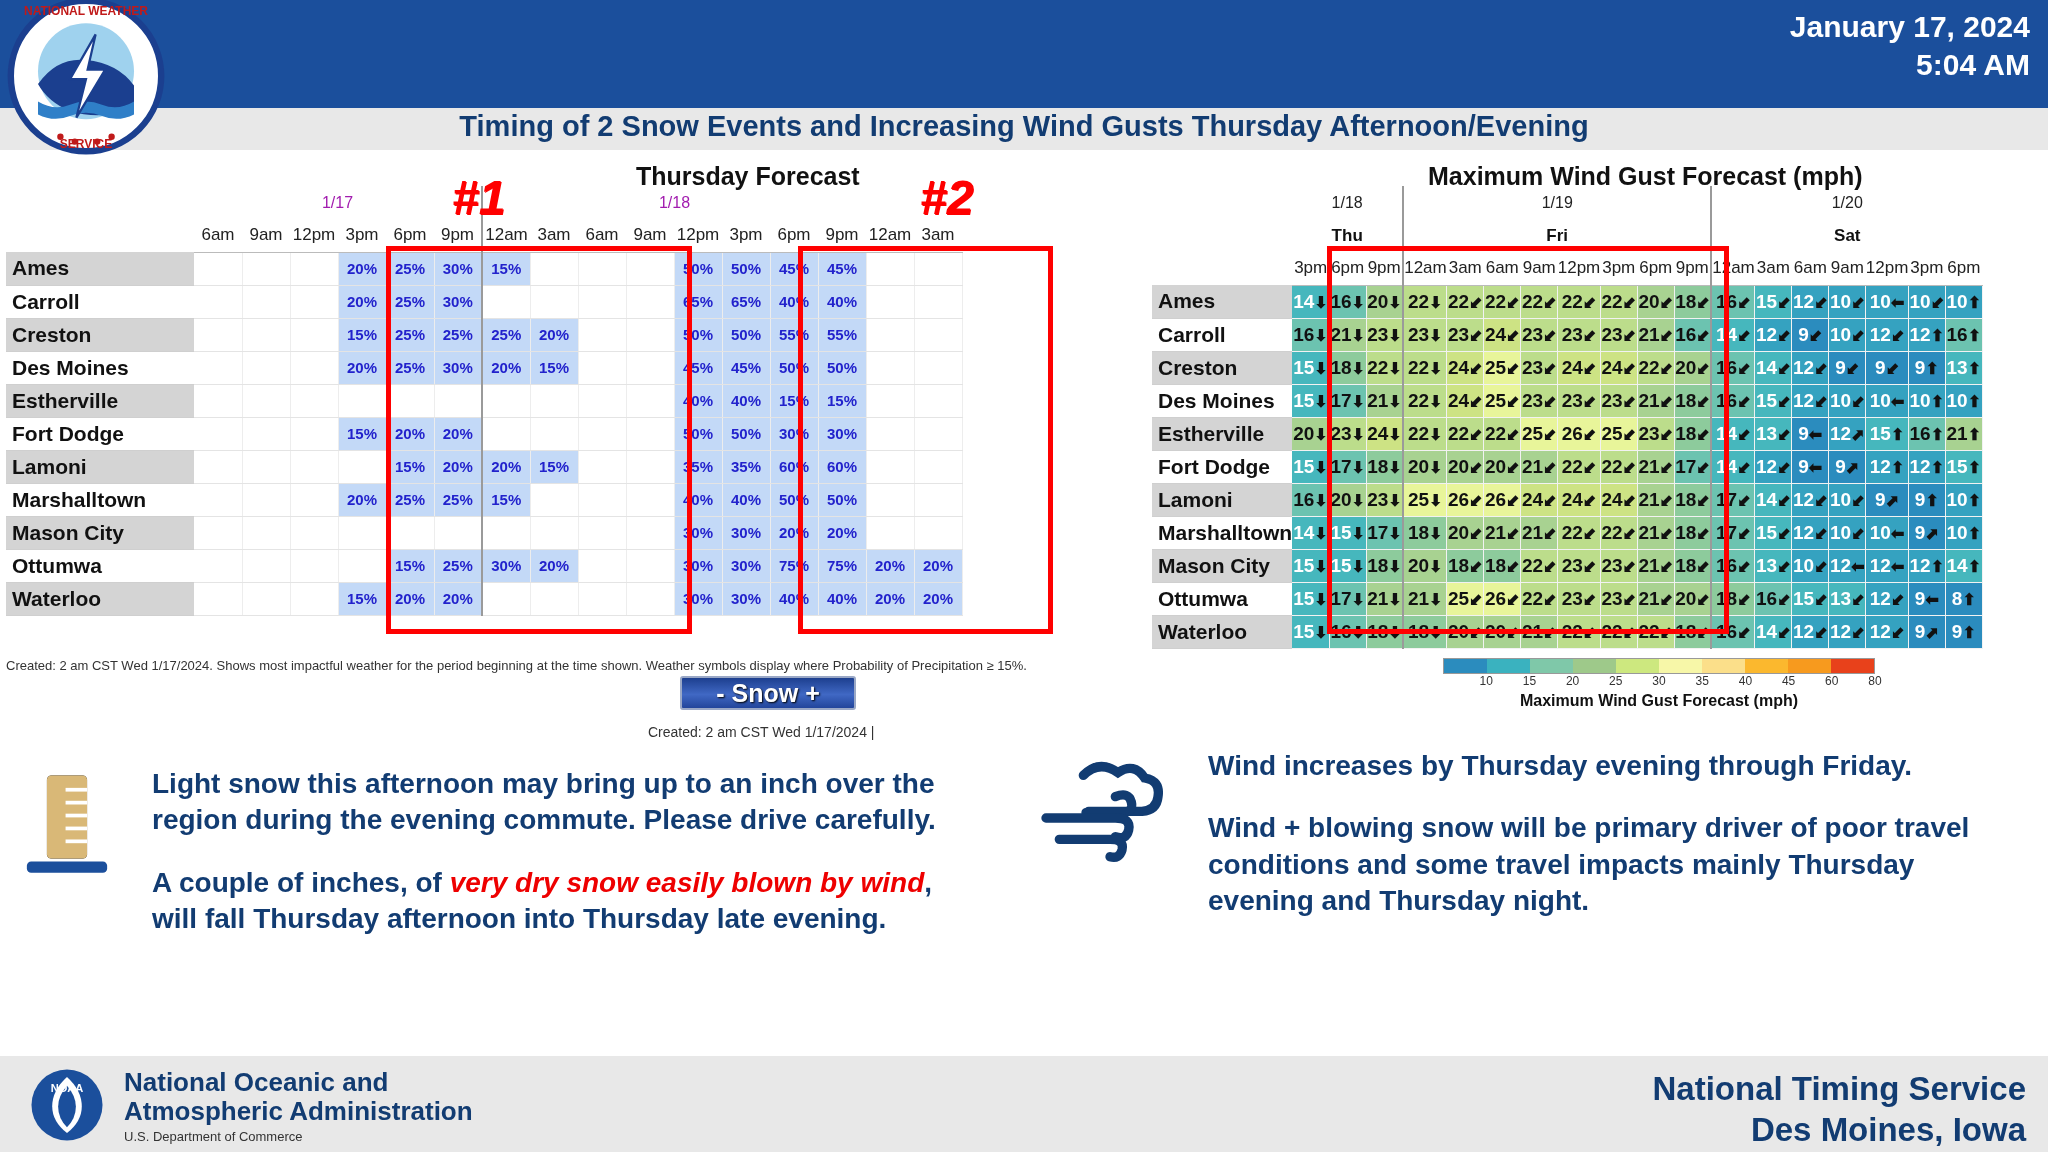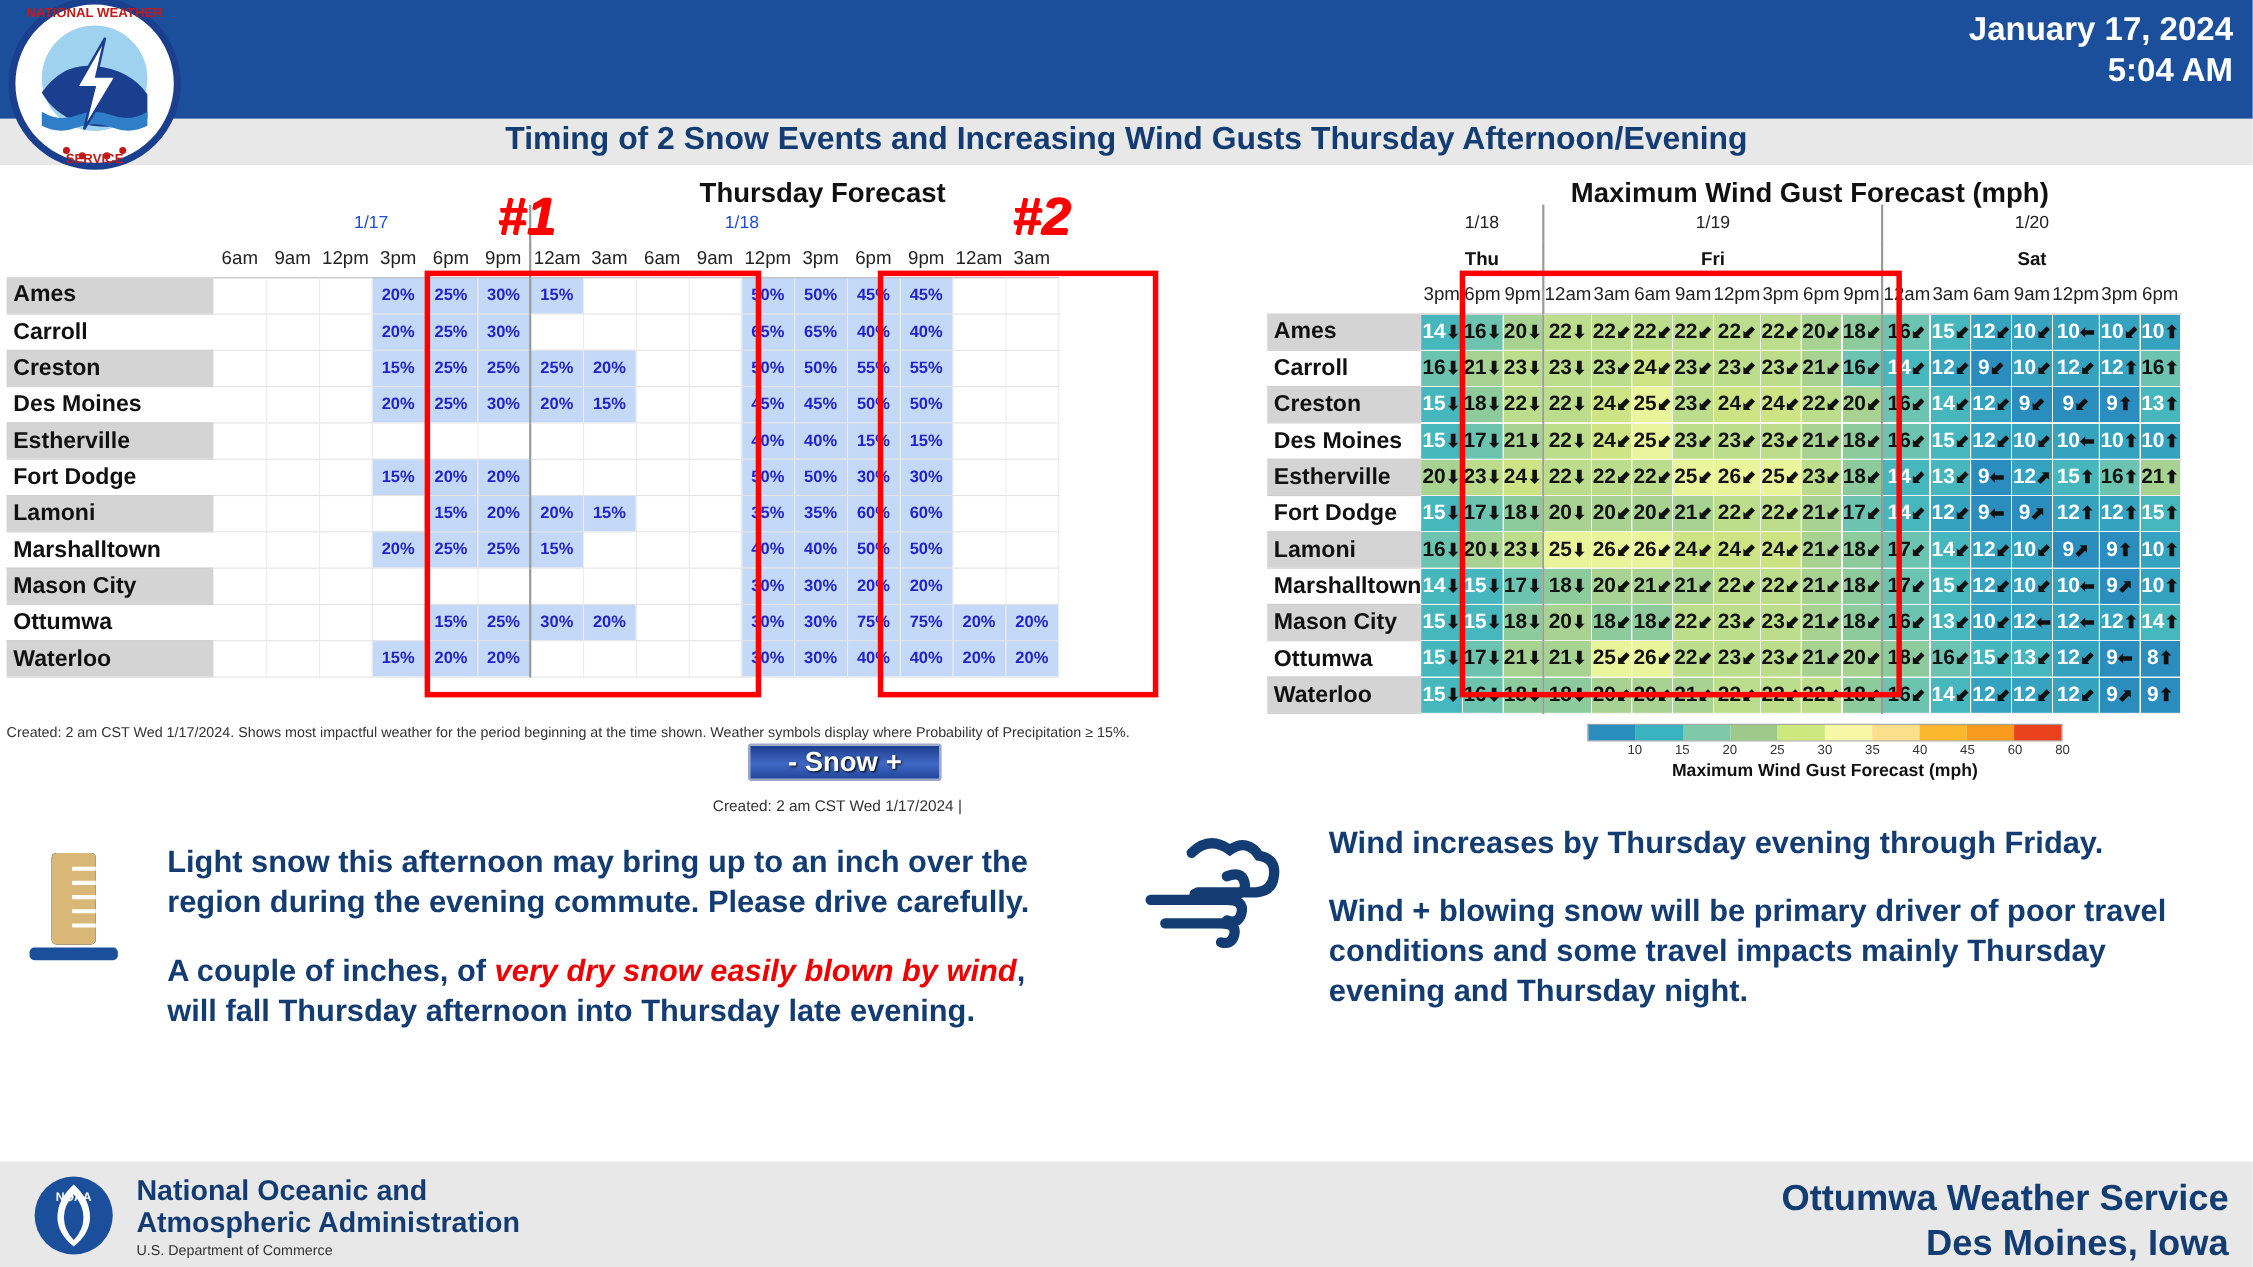--- a/index.html
+++ b/index.html
@@ -62,21 +62,21 @@
     width:188px; height:33px; text-align:left; padding-left:6px;
     font-size:21px; font-weight:bold; color:#111;
     border-bottom:1px solid #cfcfcf;
   }
   #wx-grid tr.alt .citycell { background:#d4d4d4; }
   #wx-grid .valcell {
     width:48px; height:33px; font-size:15px; color:#2222cc;
     border-bottom:1px solid #e4e4e4; border-right:1px solid #ededed;
   }
   #wx-grid .valcell.on { background:#c3d9f7; }
-  #wx-grid .hdrdate { height:24px; font-size:16px; color:#1d4ed8; font-weight:normal;}
+  #wx-grid .hdrdate { height:24px; font-size:16px; color:#a21caf; font-weight:normal;}
   #wx-grid .hdrday  { height:22px; font-size:17px; color:#111; font-weight:bold;}
   #wx-grid .hdrhour { height:28px; font-size:17px; color:#222; font-weight:normal;
                       border-bottom:1px solid #bbb; }
   #wx-grid .sep { border-left:2px solid #9a9a9a; }
 
   
   #wind-grid { left:1152px; top:186px; }
   #wind-grid .citycell {
     width:140px; height:33px; text-align:left; padding-left:6px;
     font-size:21px; font-weight:bold; color:#111;
@@ -769,17 +769,17 @@
       <path d="M50 12 q-20 18 -20 40 q0 20 20 36 q20 -16 20 -36 q0 -22 -20 -40 Z" fill="#ffffff"></path>
       <path d="M50 24 q-12 14 -12 28 q0 16 12 28 q12 -12 12 -28 q0 -14 -12 -28 Z" fill="#1b4f9c"></path>
       <text x="50" y="32" font-size="15" font-weight="bold" fill="#ffffff" text-anchor="middle" font-family="Liberation Sans, sans-serif">NOAA</text>
     </svg>
     <div class="noaa-text">
       <div class="l1">National Oceanic and</div>
       <div class="l1">Atmospheric Administration</div>
       <div class="l3">U.S. Department of Commerce</div>
     </div>
     <div class="wfo-text">
-      <div>Ottumwa Weather Service</div>
+      <div>National Timing Service</div>
       <div>Des Moines, Iowa</div>
     </div>
   </div>
 </div>
 
 </body></html>

